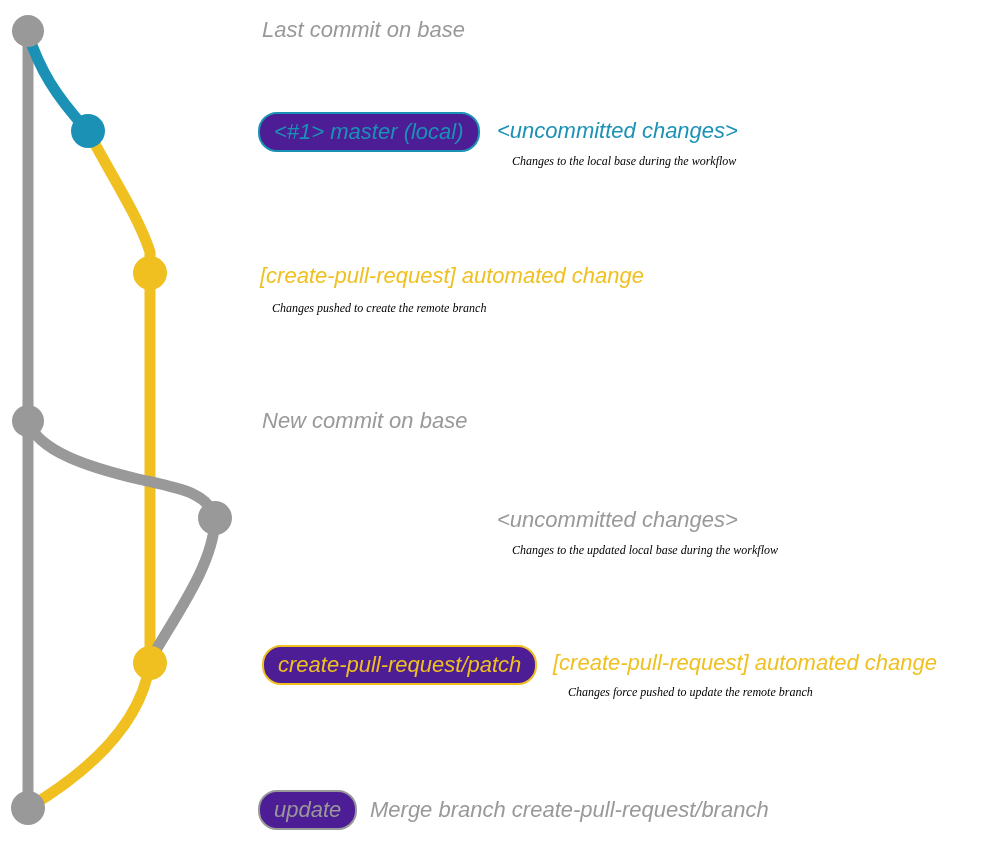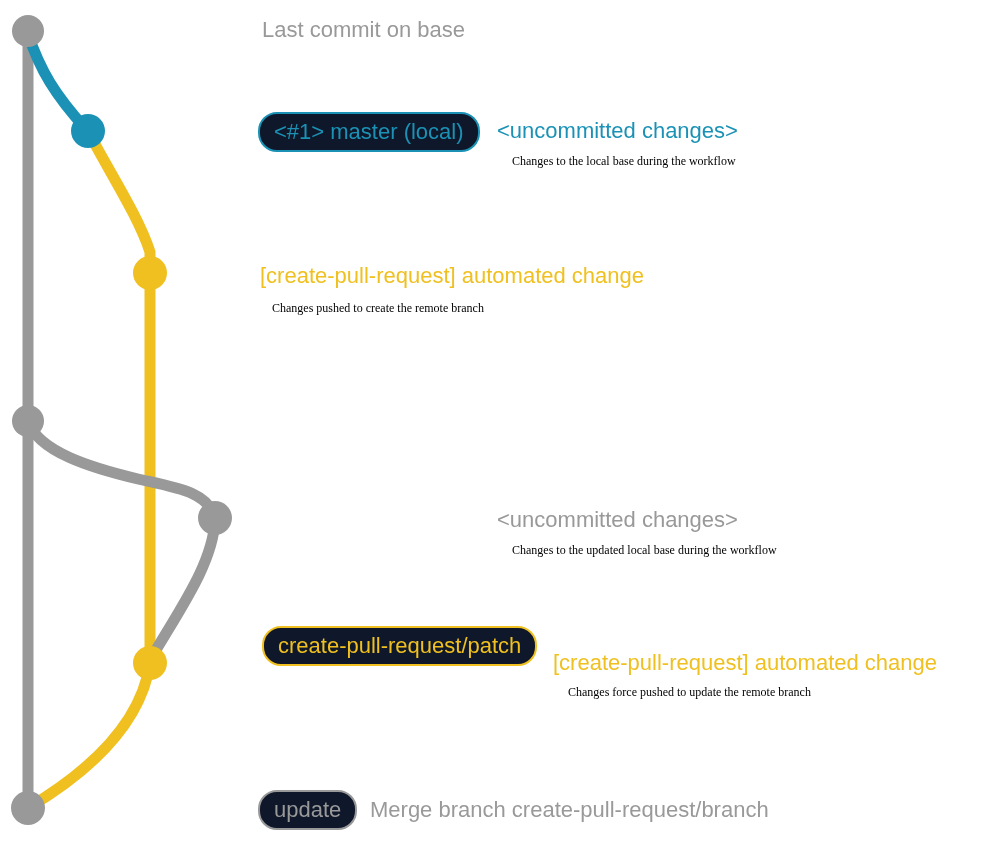--- a/index.html
+++ b/index.html
@@ -1,31 +1,31 @@
 <!DOCTYPE html>
 <html style="--gray: #999999; --blue: #1B92B5; --yellow: #EFC01F; --ink: #000000;"><head>
 <meta charset="utf-8">
 <style>
   :root{
     --gray:#999999; --blue:#1B92B5; --yellow:#EFC01F; --ink:#000000;
   }
   html,body{margin:0;padding:0;background:#ffffff;}
   .canvas{
     position:relative;width:988px;height:843px;background:#ffffff;
-    overflow:hidden;font-family:"Liberation Sans",sans-serif;
+    overflow:hidden;font-family:"Liberation Sans",sans-serif;font-style:italic;
   }
   .graph{position:absolute;left:0;top:0;}
   .graph path{fill:none;stroke-width:11;stroke-linecap:round;}
   .s-gray{stroke:var(--gray);} .s-blue{stroke:var(--blue);} .s-yellow{stroke:var(--yellow);}
   .f-gray{fill:var(--gray);} .f-blue{fill:var(--blue);} .f-yellow{fill:var(--yellow);}
   .lbl{position:absolute;font-size:22px;line-height:26px;white-space:nowrap;}
   .c-gray{color:var(--gray);} .c-blue{color:var(--blue);} .c-yellow{color:var(--yellow);}
   .box{
     position:absolute;display:inline-block;font-size:22px;line-height:26px;
-    padding:5px 14px;border:2px solid;border-radius:19px;white-space:nowrap;background:#0f172a;
+    padding:5px 14px;border:2px solid;border-radius:19px;white-space:nowrap;background:#4c1d95;
   }
   .box.b-blue{color:var(--blue);border-color:var(--blue);}
   .box.b-gray{color:var(--gray);border-color:var(--gray);}
   .box.b-yellow{color:var(--yellow);border-color:var(--yellow);}
   .desc{
     position:absolute;font-family:"Liberation Serif","DejaVu Serif",serif;
     font-size:12px;line-height:23px;color:var(--ink);white-space:nowrap;
   }
 </style>
 </head>
@@ -51,24 +51,25 @@
 
   <div class="lbl c-gray" style="left:262px;top:17px;">Last commit on base</div>
 
   <div class="box b-blue" style="left:258px;top:112px;">&lt;#1&gt; master (local)</div>
   <div class="lbl c-blue" style="left:497px;top:118px;">&lt;uncommitted changes&gt;</div>
   <div class="desc" style="left:512px;top:150px;">Changes to the local base during the workflow</div>
 
   <div class="lbl c-yellow" style="left:260px;top:263px;">[create-pull-request] automated change</div>
   <div class="desc" style="left:272px;top:297px;">Changes pushed to create the remote branch</div>
 
+  <div class="lbl c-gray" style="left:262px;top:408px;">New commit on base</div>
 
   <div class="lbl c-gray" style="left:497px;top:507px;">&lt;uncommitted changes&gt;</div>
   <div class="desc" style="left:512px;top:539px;">Changes to the updated local base during the workflow</div>
 
-  <div class="box b-yellow" style="left:262px;top:626px;">create-pull-request/patch</div>
+  <div class="box b-yellow" style="left:262px;top:645px;">create-pull-request/patch</div>
   <div class="lbl c-yellow" style="left:553px;top:650px;">[create-pull-request] automated change</div>
   <div class="desc" style="left:568px;top:681px;">Changes force pushed to update the remote branch</div>
 
   <div class="box b-gray" style="left:258px;top:790px;">update</div>
   <div class="lbl c-gray" style="left:370px;top:797px;">Merge branch create-pull-request/branch</div>
 
 </div>
 
 </body></html>

